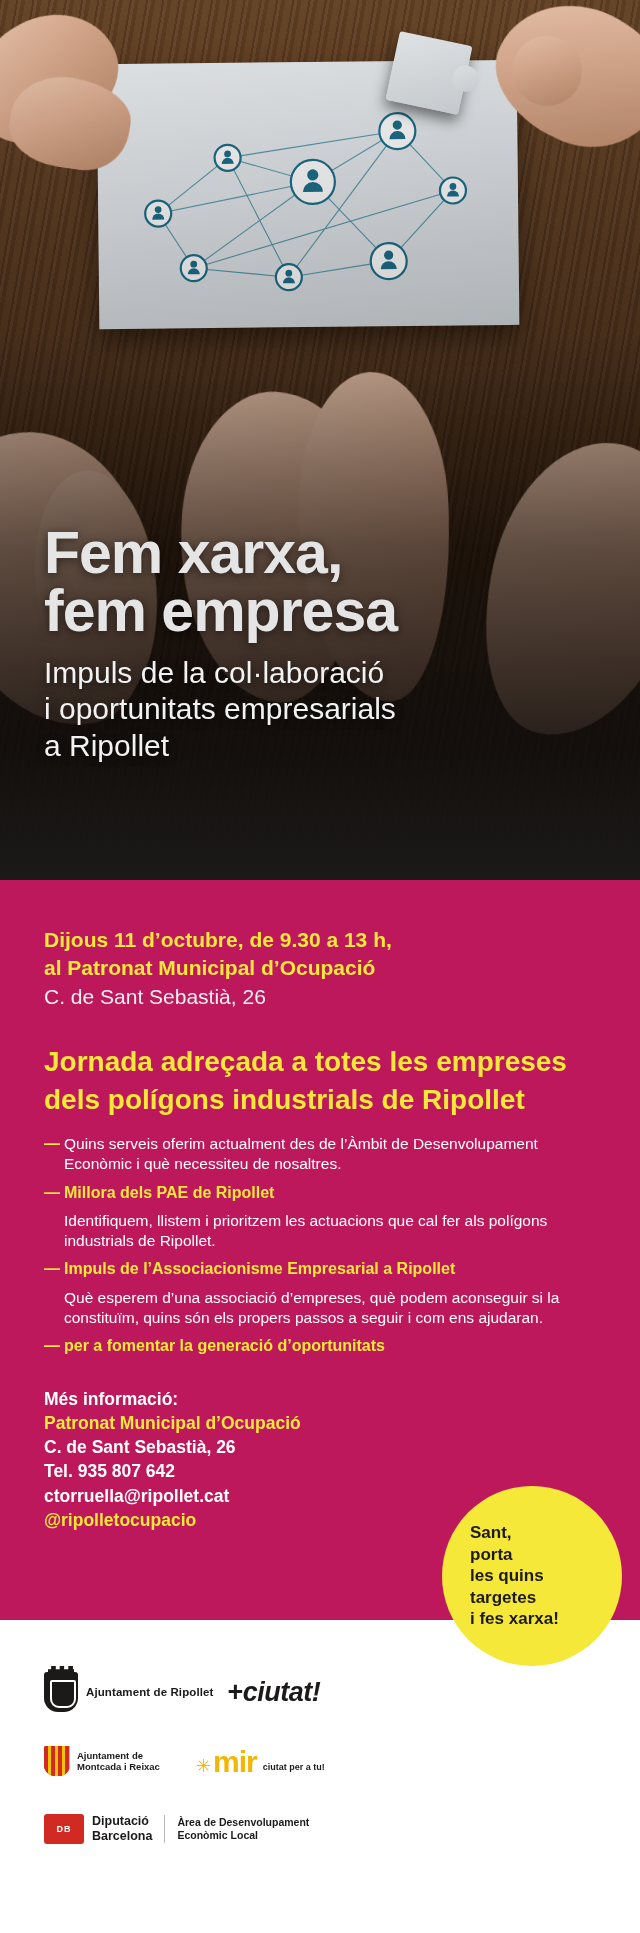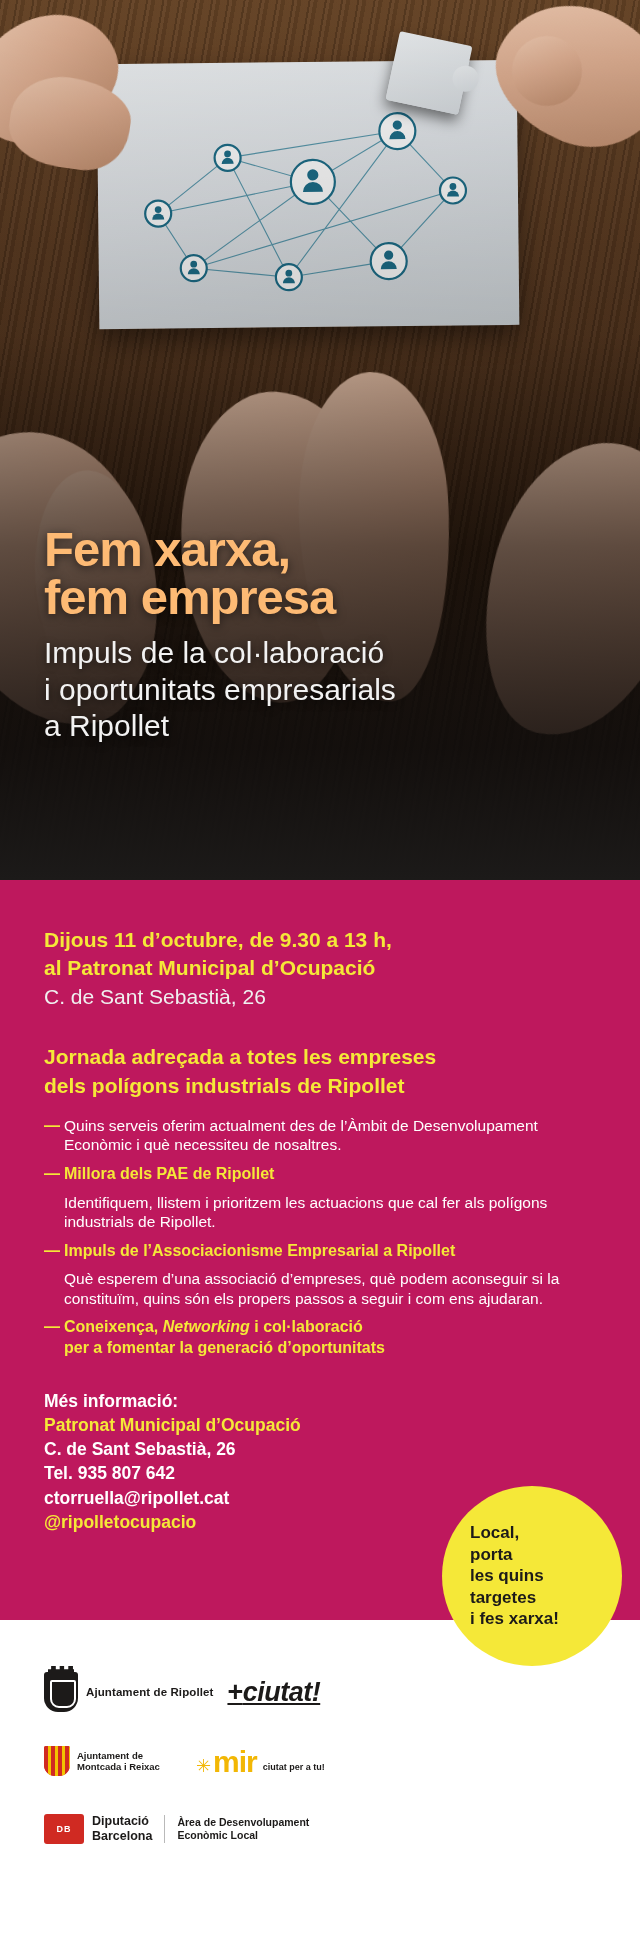--- a/index.html
+++ b/index.html
@@ -87,22 +87,22 @@
   }
 
   
   .title-block {
     position: absolute;
     left: 44px; top: 525px;
     width: 560px;
     z-index: 5;
   }
   .title-main {
-    color: #fdba74;
-    font-size: 49px;
+    color: #e5e5e5;
+    font-size: 59px;
     line-height: 0.98;
     font-weight: bold;
     letter-spacing: -1px;
     text-shadow: 0 2px 10px rgba(0,0,0,0.55);
   }
   .title-sub {
     margin-top: 14px;
     color: #f2f2f2;
     font-size: 30px;
     line-height: 1.22;
@@ -125,21 +125,21 @@
     color: #f5e838;
   }
   .addr-line {
     font-size: 21px;
     color: #f0f0f0;
     font-weight: 300;
     margin-top: 4px;
   }
   .section-head {
     margin-top: 34px;
-    font-size: 21px;
+    font-size: 28px;
     font-weight: bold;
     line-height: 1.34;
     color: #f5e838;
   }
   .bullets { margin-top: 16px; }
   .bullet { margin-bottom: 9px; position: relative; padding-left: 20px; }
   .dash {
     position: absolute; left: 0; top: 1px;
     color: #f5e838; font-size: 16px; font-weight: bold;
   }
@@ -222,21 +222,20 @@
     margin-left: 8px;
     letter-spacing: 0.1px;
   }
   .ciutat {
     margin-left: 14px;
     font-size: 27px;
     font-weight: bold;
     color: #1c1a19;
     font-style: italic;
     letter-spacing: -0.5px;
-    text-decoration: underline;
   }
   .ciutat .plus { font-style: normal; }
 
   .mini-shield {
     width: 26px; height: 30px;
     background: #d02a22;
     border-radius: 2px 2px 11px 11px;
     position: relative;
     flex: none;
     overflow: hidden;
@@ -402,40 +401,37 @@
       </div>
 
       <div class="bullet">
         <span class="dash">—</span>
         <div class="b-head">Impuls de l’Associacionisme Empresarial a Ripollet</div>
         <div class="b-text">Què esperem d’una associació d’empreses, què podem aconseguir si la constituïm, quins són els propers passos a seguir i com ens ajudaran.</div>
       </div>
 
       <div class="bullet">
         <span class="dash">—</span>
-        <div class="b-head">
-          <span>Coneixença, </span><span class="ital">Networking</span><span> i col·laboració</span>
-        </div>
         <div class="b-head">per a fomentar la generació d’oportunitats</div>
       </div>
 
     </div>
 
     <div class="contact">
       <div class="c-white">Més informació:</div>
       <div class="c-yellow">Patronat Municipal d’Ocupació</div>
       <div class="c-white">C. de Sant Sebastià, 26</div>
       <div class="c-white">Tel. 935 807 642</div>
       <div class="c-white">ctorruella@ripollet.cat</div>
       <div class="c-yellow">@ripolletocupacio</div>
     </div>
 
     <div class="circle">
       <div class="circle-text">
-        <div>Local,</div>
+        <div>Sant,</div>
         <div>porta</div>
         <div>les quins</div>
         <div>targetes</div>
         <div>i fes xarxa!</div>
       </div>
     </div>
 
   </div>
 
   <div class="footer">

